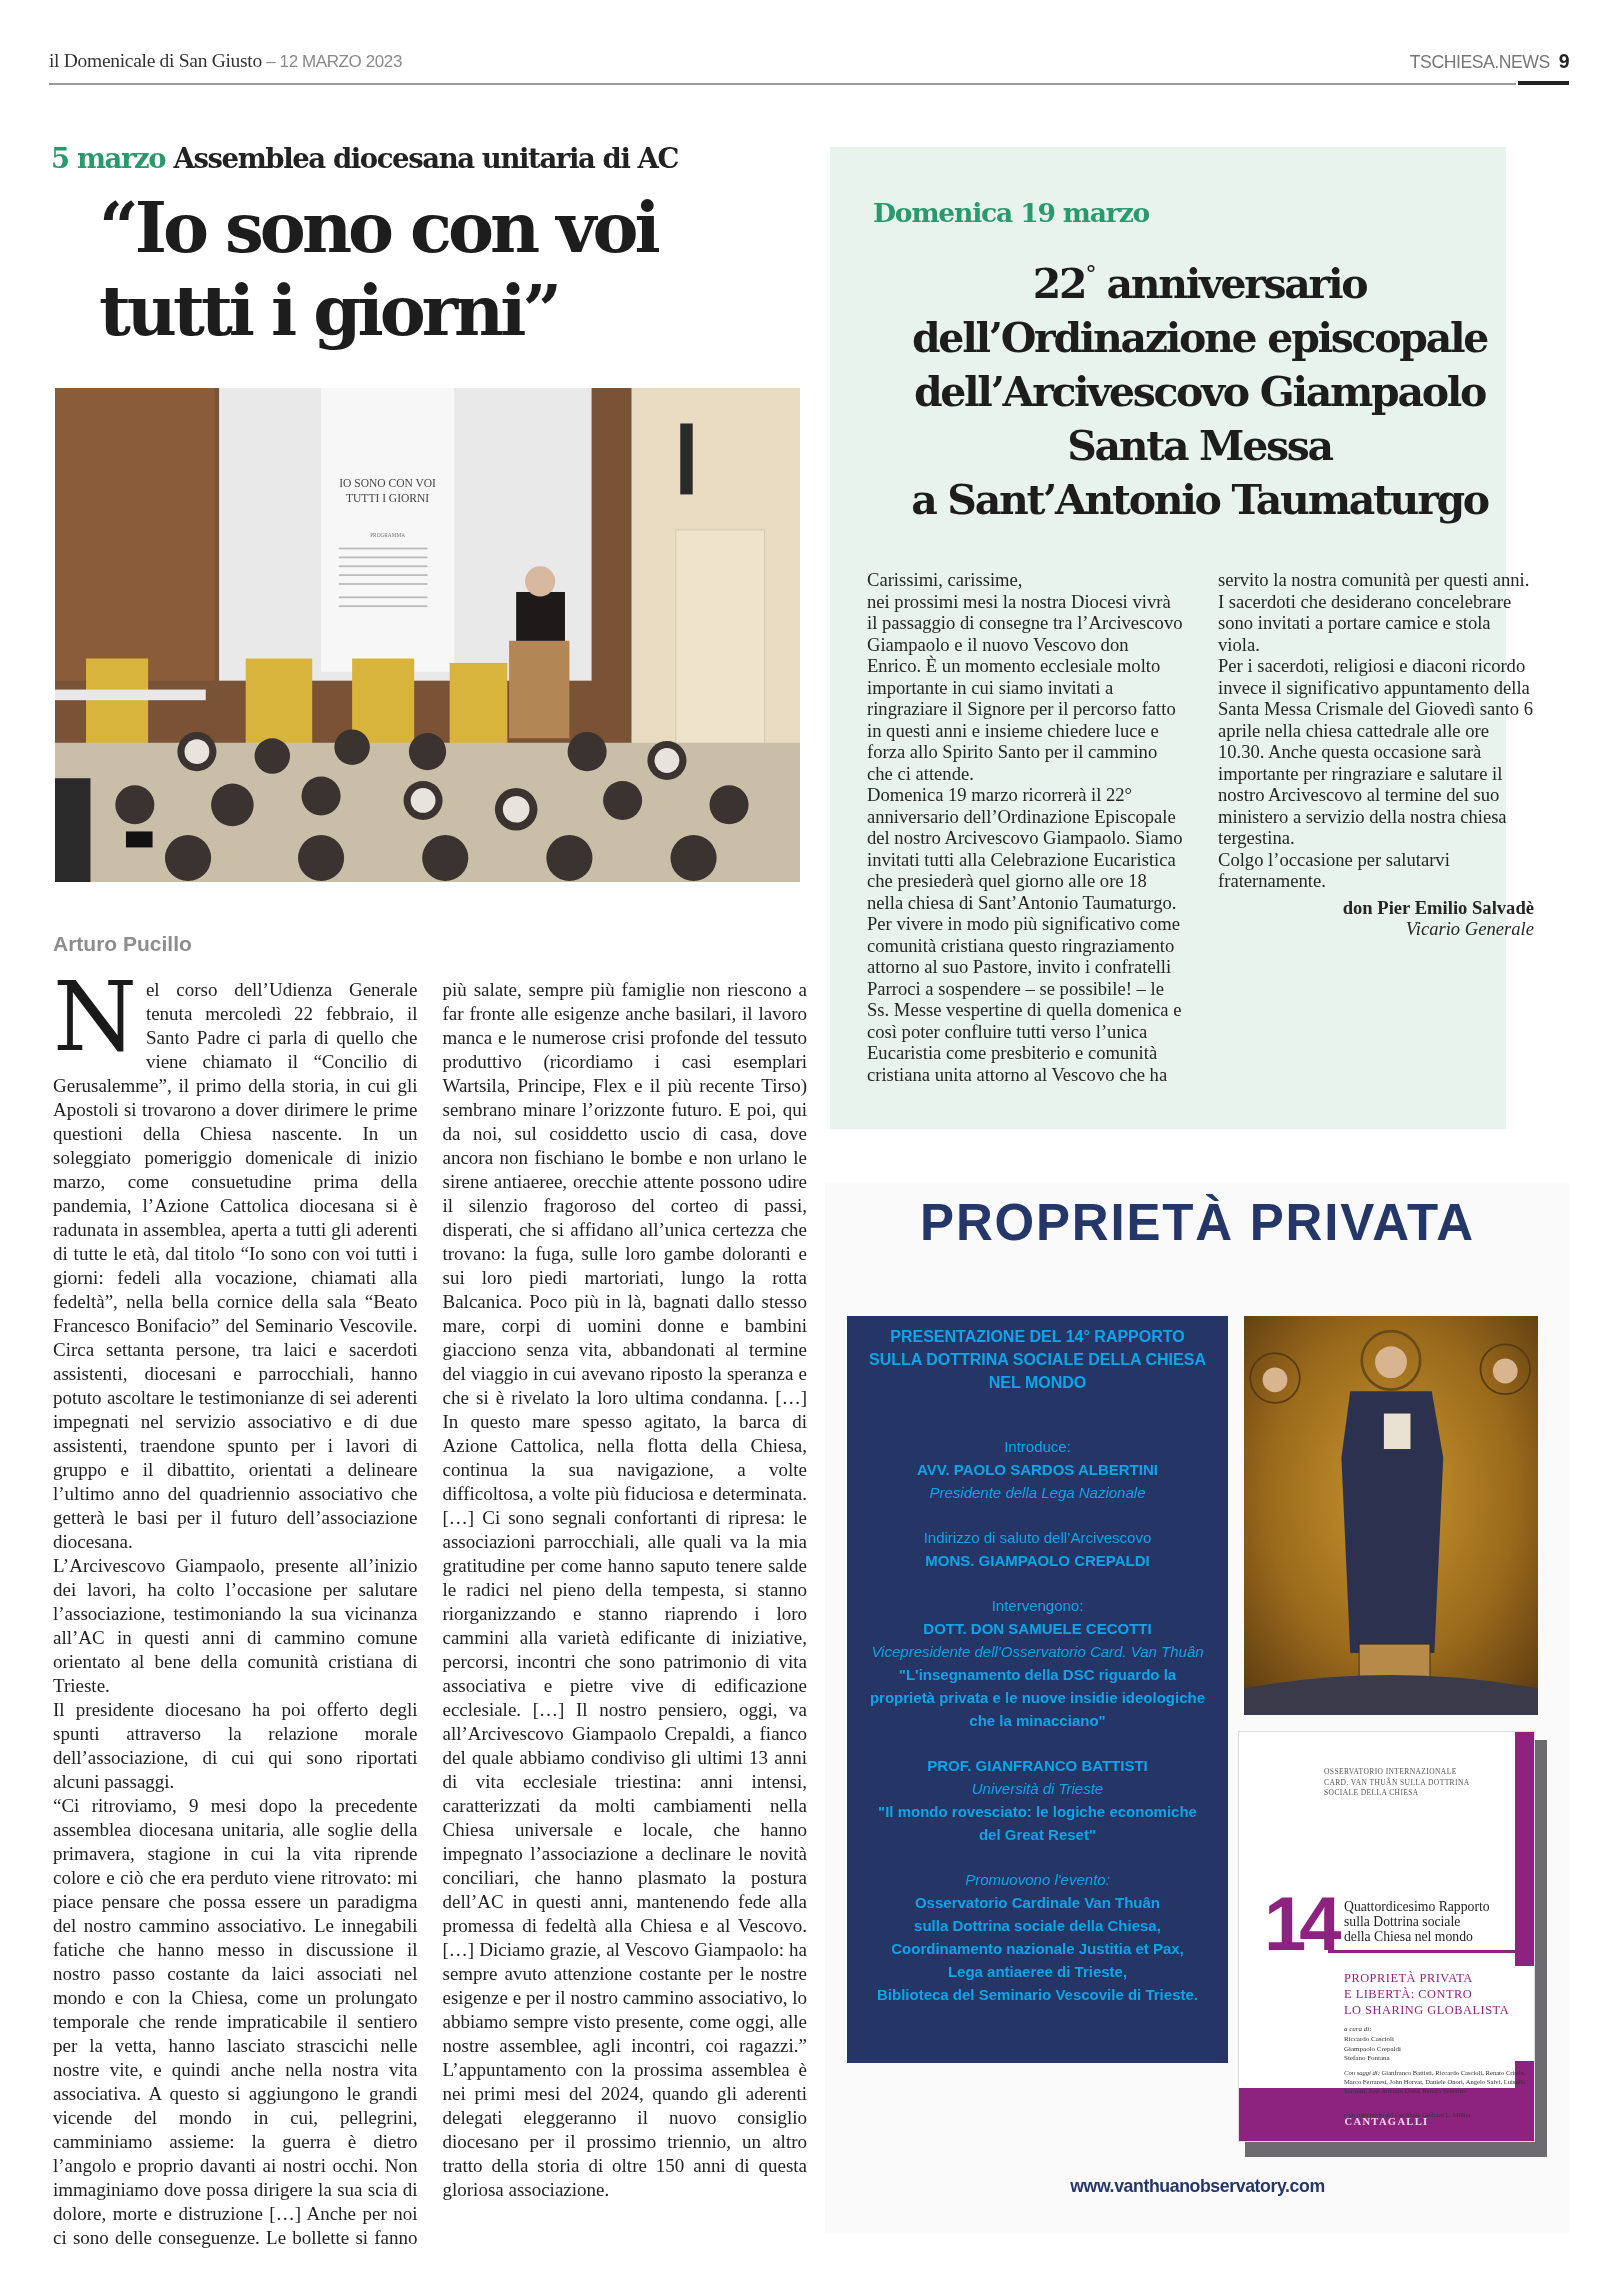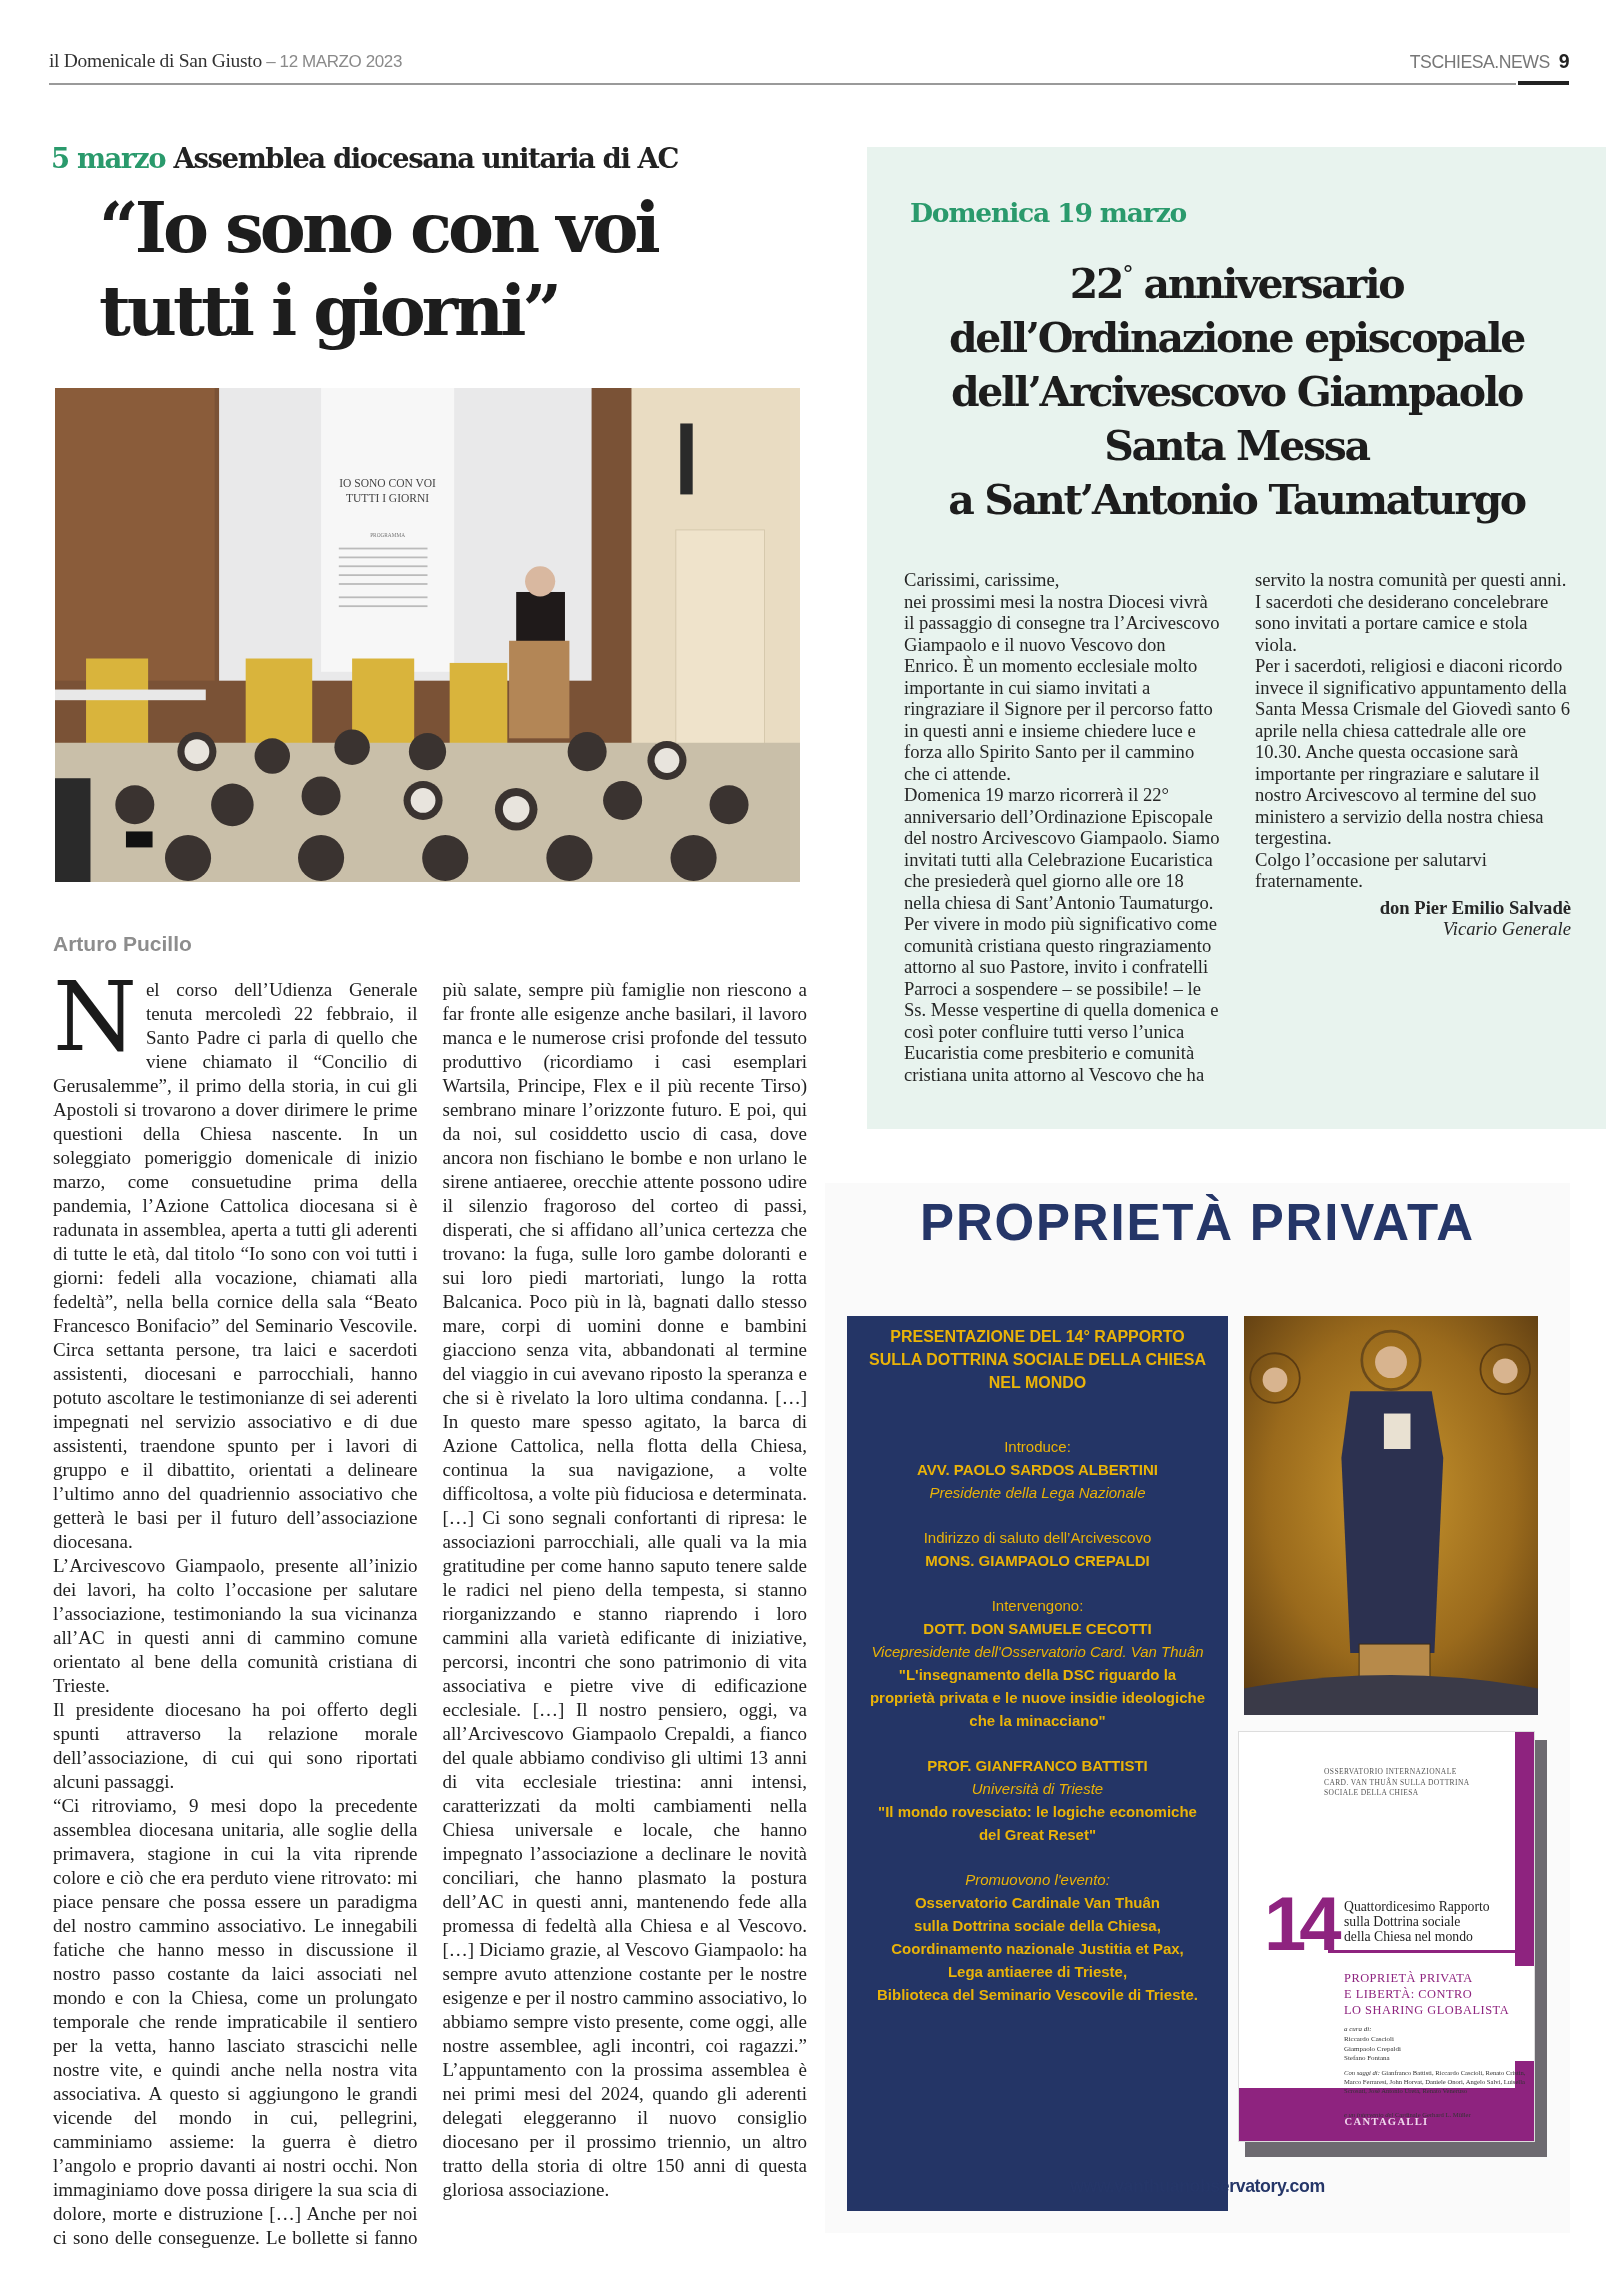--- a/index.html
+++ b/index.html
@@ -24,35 +24,35 @@
   .photo svg { width: 100%; height: 100%; display: block; }
 
   .byline { position: absolute; left: 53px; top: 932px; font-family: "Liberation Sans", sans-serif; font-weight: bold; font-size: 21px; color: #8d8d8d; }
 
   .article-body { position: absolute; left: 53px; top: 978px; width: 754px; column-count: 2; column-gap: 25px; height: 1277px; column-fill: auto;
                   font-family: "Liberation Serif", serif; font-size: 19px; line-height: 24px; text-align: justify; hyphens: manual; color: #222; }
   .article-body p { margin: 0; }
   .dropcap { float: left; font-family: "DejaVu Serif", serif; font-size: 96px; line-height: 71px; margin: 3.5px 8.9px 0 0; font-weight: normal; color: #1a1a1a; }
 
   
-  .anniv-box { position: absolute; left: 830px; top: 147px; width: 739px; height: 982px; background: #e8f3ee; margin-left: 37px; }
+  .anniv-box { position: absolute; left: 830px; top: 147px; width: 676px; height: 982px; background: #e8f3ee; }
   .anniv-kicker { position: absolute; left: 43px; top: 50px; font-family: "DejaVu Serif", serif; font-weight: bold; font-size: 26.6px; color: #2a9a6c; letter-spacing: -1.2px; }
   .anniv-title { position: absolute; left: 0; top: 100px; width: 739px; text-align: center; font-family: "DejaVu Serif", serif; font-weight: bold; font-size: 41px; line-height: 54px; letter-spacing: -2.3px; color: #1d1d1d; }
   .anniv-title sup { font-size: 23px; font-weight: normal; vertical-align: 16px; }
   .anniv-body { position: absolute; left: 37px; top: 422px; width: 667px; height: 532px; column-count: 2; column-gap: 35px; column-fill: auto;
                 font-family: "Liberation Serif", serif; font-size: 18.6px; line-height: 21.5px; color: #262626; }
   .anniv-body p { margin: 0; }
   .signature { text-align: right; margin-top: 5.3px; }
   .signature .sig-name { display: block; font-weight: bold; font-size: 18.6px; }
   .signature .sig-role { display: block; font-style: italic; font-size: 18.6px; }
 
   
   .ad { position: absolute; left: 825px; top: 1183px; width: 745px; height: 1050px; background: #fafafa; }
   .ad-title { position: absolute; left: 0; top: 8.9px; width: 745px; text-align: center; font-family: "Liberation Sans", sans-serif; font-weight: bold; font-size: 51px; line-height: 62px; letter-spacing: 1.8px; color: #253668; }
-  .ad-panel { position: absolute; left: 22px; top: 133px; width: 381px; height: 895px; background: #243566; color: #eab308; text-align: center; font-family: "Liberation Sans", sans-serif; }
+  .ad-panel { position: absolute; left: 22px; top: 133px; width: 381px; height: 747px; background: #243566; color: #0ea5e9; text-align: center; font-family: "Liberation Sans", sans-serif; }
   .ad-panel .ap-head { margin-top: 8.9px; font-weight: bold; font-size: 16px; line-height: 23px; }
   .ad-panel .ap-block { margin-top: 41px; font-size: 15px; line-height: 23px; }
   .ad-panel .ap-block.tight { margin-top: 22px; }
   .ad-panel .b { font-weight: bold; display: block; }
   .ad-panel .i { font-style: italic; display: block; }
   .ad-panel .n { display: block; }
 
   .mosaic { position: absolute; left: 419px; top: 133px; width: 294px; height: 399px; overflow: hidden; background: #8a5e1a; }
   .mosaic svg { width: 100%; height: 100%; display: block; }
 

